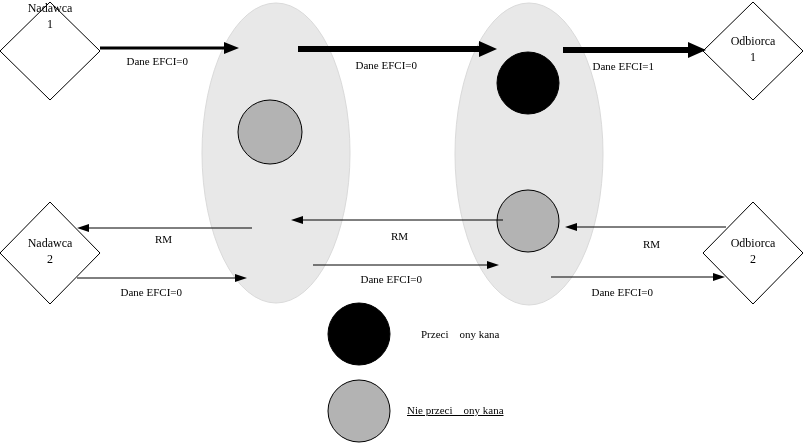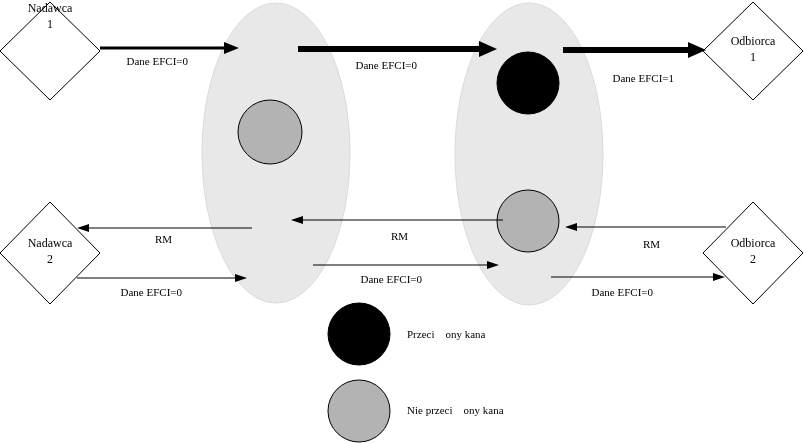--- a/index.html
+++ b/index.html
@@ -95,26 +95,26 @@
     <div>Nadawca</div>
     <div>2</div>
   </div>
   <div class="node-text" style="left:703px;top:235px;">
     <div>Odbiorca</div>
     <div>2</div>
   </div>
 
   <div class="lbl center" style="left:112px;top:55px;width:76px;">Dane EFCI=0</div>
   <div class="lbl center" style="left:341px;top:59px;width:76px;">Dane EFCI=0</div>
-  <div class="lbl center" style="left:578px;top:72px;width:76px;margin-left:20px;">Dane EFCI=1</div>
+  <div class="lbl center" style="left:578px;top:60px;width:76px;">Dane EFCI=1</div>
 
   <div class="lbl center" style="left:132px;top:233px;width:40px;">RM</div>
   <div class="lbl center" style="left:368px;top:230px;width:40px;">RM</div>
   <div class="lbl center" style="left:620px;top:238px;width:40px;">RM</div>
 
   <div class="lbl center" style="left:106px;top:286px;width:76px;">Dane EFCI=0</div>
   <div class="lbl center" style="left:346px;top:273px;width:76px;">Dane EFCI=0</div>
   <div class="lbl center" style="left:577px;top:286px;width:76px;">Dane EFCI=0</div>
 
-  <div class="lbl" style="left:407px;top:328px;">Przeci    ony kana</div>
-  <div class="lbl" style="left:407px;top:404px;">Nie przeci    ony kana</div>
+  <div class="lbl" style="left:421px;top:328px;">Przeci    ony kana</div>
+  <div class="lbl" style="left:407px;top:404px;text-decoration:underline;">Nie przeci    ony kana</div>
 
 </div>
 
 </body></html>

